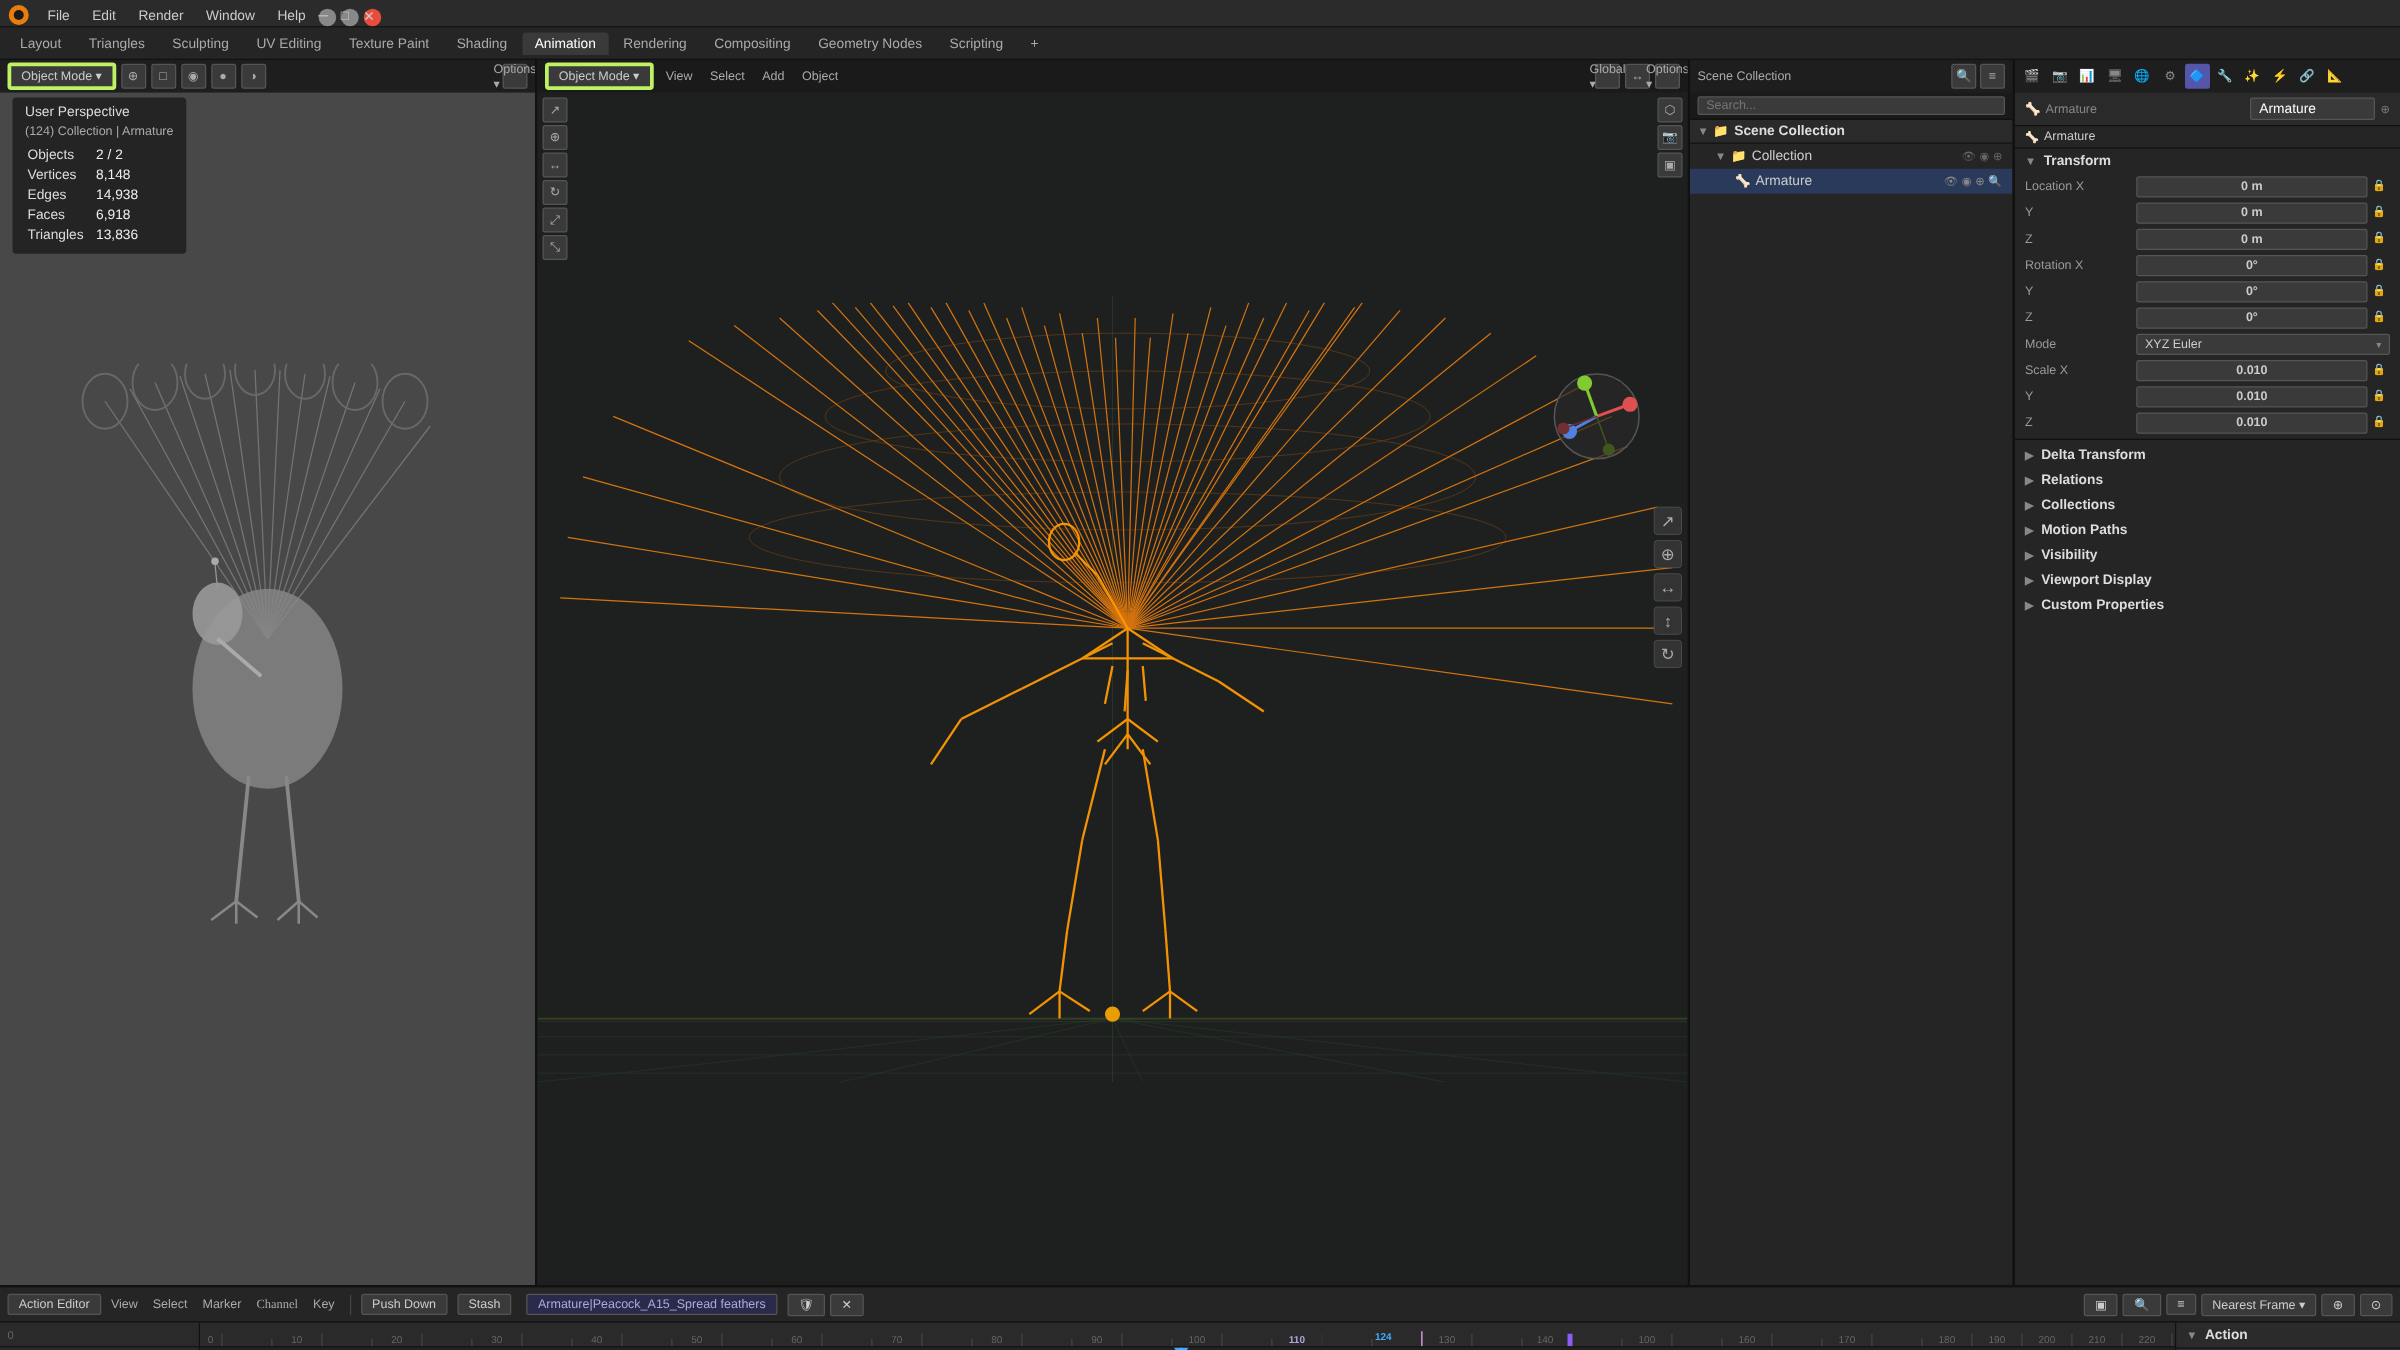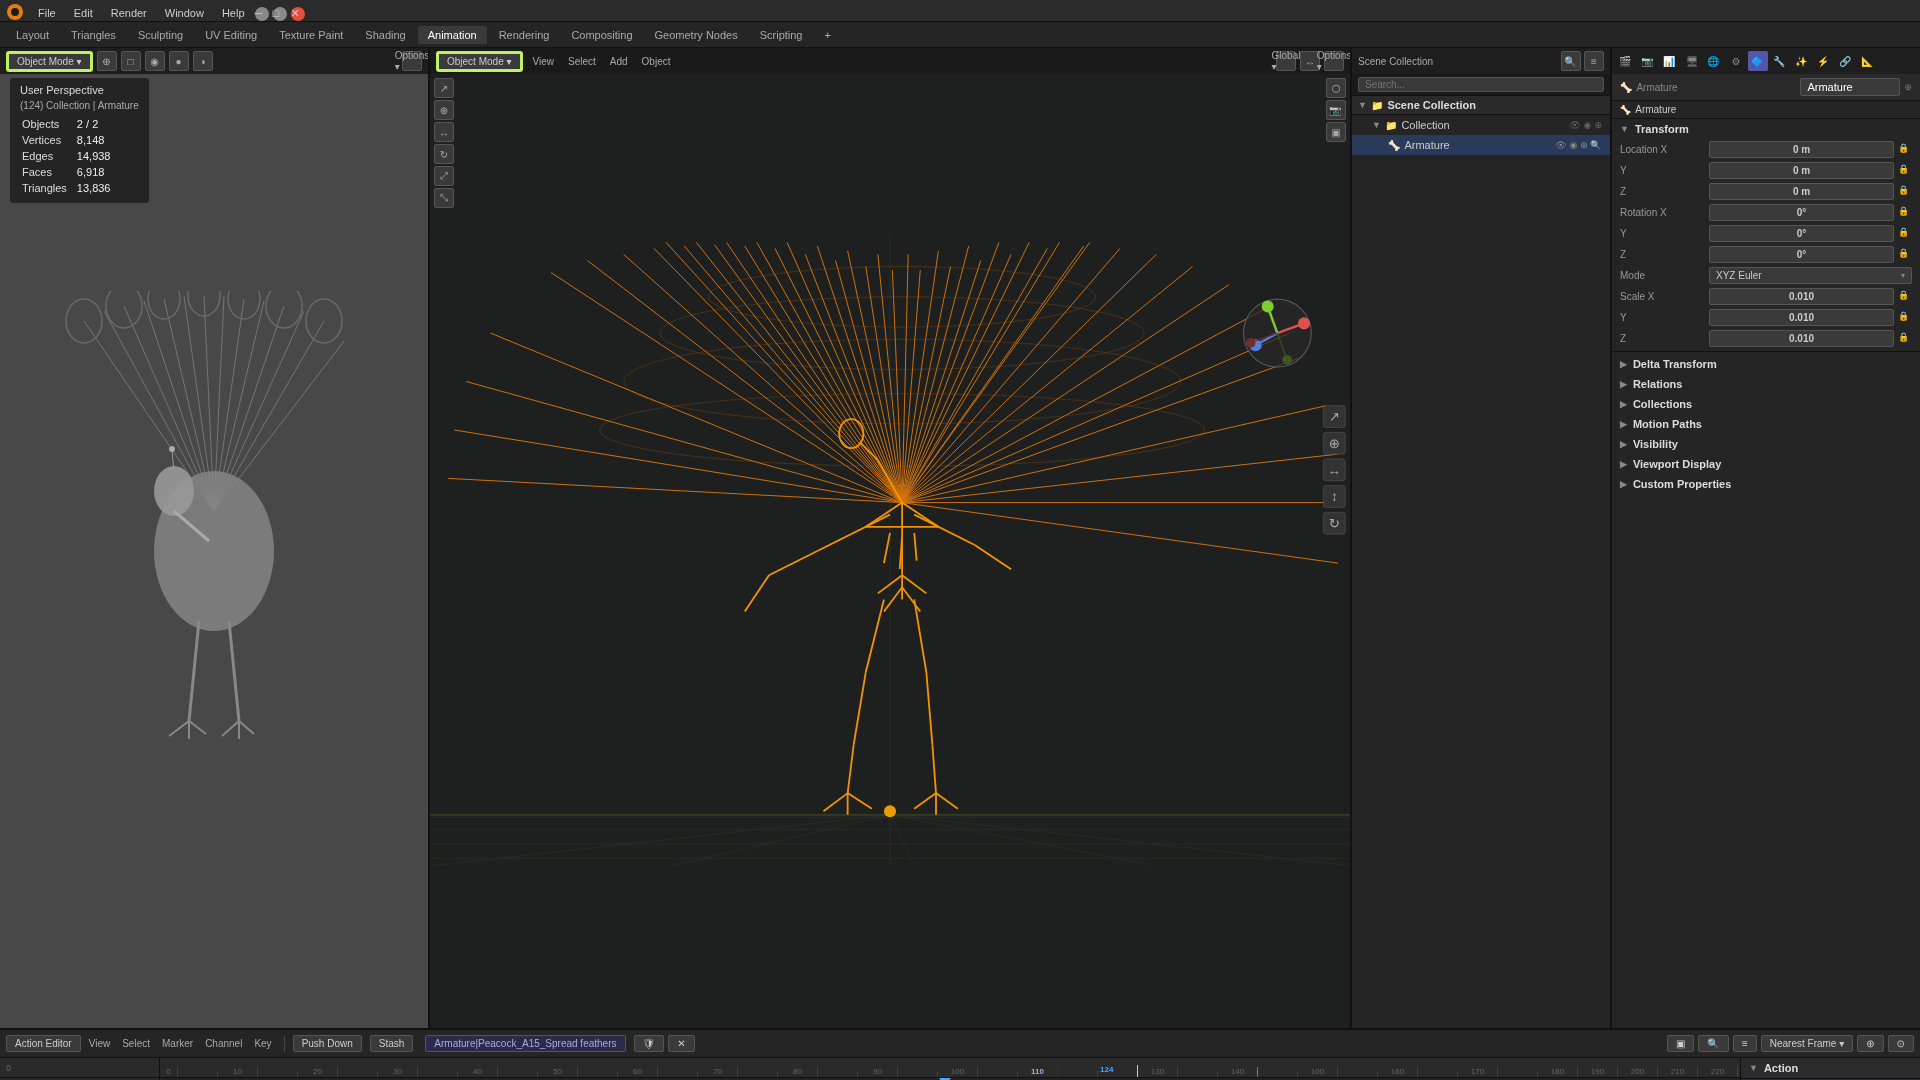--- a/index.html
+++ b/index.html
@@ -980,21 +980,21 @@
   </div>
 </div>
 
 <div id="bottom-area">
 
   <div id="action-editor-header">
     <div class="ae-btn">Action Editor</div>
     <div style="font-size:10px;color:#aaa;padding:0 4px;cursor:pointer;">View</div>
     <div style="font-size:10px;color:#aaa;padding:0 4px;cursor:pointer;">Select</div>
     <div style="font-size:10px;color:#aaa;padding:0 4px;cursor:pointer;">Marker</div>
-    <div style="font-size:10px;color:#aaa;padding:0 4px;cursor:pointer;">Channel</div>
+    <div style="font-size:10px;color:#aaa;padding:0 4px;cursor:pointer;font-family:Liberation Serif, serif;">Channel</div>
     <div style="font-size:10px;color:#aaa;padding:0 4px;cursor:pointer;">Key</div>
     <div style="width:1px;height:16px;background:#444;margin:0 4px;"></div>
     <div class="ae-btn">Push Down</div>
     <div class="ae-btn" style="margin-left:4px;">Stash</div>
     <div class="ae-action-name" style="margin-left:8px;">Armature|Peacock_A15_Spread feathers</div>
     <div class="ae-btn" style="margin-left:4px;">🛡</div>
     <div class="ae-btn">✕</div>
     <div style="margin-left:auto;display:flex;gap:4px;align-items:center;">
       <div class="ae-btn">▣</div>
       <div class="ae-btn">🔍</div>
@@ -1044,21 +1044,21 @@
           <div style="min-width:40px;border-right:1px solid #444;height:6px;"></div>
           <div style="min-width:40px;border-right:1px solid #444;height:10px;font-size:8px;color:#666;padding:0 2px;text-align:center;">90</div>
           <div style="min-width:40px;border-right:1px solid #444;height:6px;"></div>
           <div style="min-width:40px;border-right:1px solid #444;height:10px;font-size:8px;color:#666;padding:0 2px;text-align:center;">100</div>
           <div style="min-width:40px;border-right:1px solid #444;height:6px;"></div>
           <div style="min-width:40px;border-right:1px solid #333;height:10px;font-size:8px;color:#aad;padding:0 2px;text-align:center;font-weight:bold;">110</div>
           <div style="min-width:40px;border-right:1px solid #444;height:6px;"></div>
           <div style="min-width:40px;border-right:1px solid #f0abfc;height:12px;font-size:8px;color:#4af;padding:0 2px;text-align:left;font-weight:bold;">124</div>
           <div style="min-width:40px;border-right:1px solid #444;height:10px;font-size:8px;color:#666;padding:0 2px;text-align:center;">130</div>
           <div style="min-width:40px;border-right:1px solid #444;height:6px;"></div>
-          <div style="min-width:40px;border-right:1px solid #8b5cf6;height:10px;font-size:8px;color:#666;padding:0 2px;text-align:center;">140</div>
+          <div style="min-width:40px;border-right:4px solid #8b5cf6;height:10px;font-size:8px;color:#666;padding:0 2px;text-align:center;">140</div>
           <div style="min-width:40px;border-right:1px solid #444;height:6px;"></div>
           <div style="min-width:40px;border-right:1px solid #444;height:10px;font-size:8px;color:#666;padding:0 2px;text-align:center;">100</div>
           <div style="min-width:40px;border-right:1px solid #444;height:6px;"></div>
           <div style="min-width:40px;border-right:1px solid #444;height:10px;font-size:8px;color:#666;padding:0 2px;text-align:center;">160</div>
           <div style="min-width:40px;border-right:1px solid #444;height:6px;"></div>
           <div style="min-width:40px;border-right:1px solid #444;height:10px;font-size:8px;color:#666;padding:0 2px;text-align:center;">170</div>
           <div style="min-width:40px;border-right:1px solid #444;height:6px;"></div>
           <div style="min-width:40px;border-right:1px solid #444;height:10px;font-size:8px;color:#666;padding:0 2px;text-align:center;">180</div>
           <div style="min-width:40px;border-right:1px solid #444;height:10px;font-size:8px;color:#666;padding:0 2px;text-align:center;">190</div>
           <div style="min-width:40px;border-right:1px solid #444;height:10px;font-size:8px;color:#666;padding:0 2px;text-align:center;">200</div>

